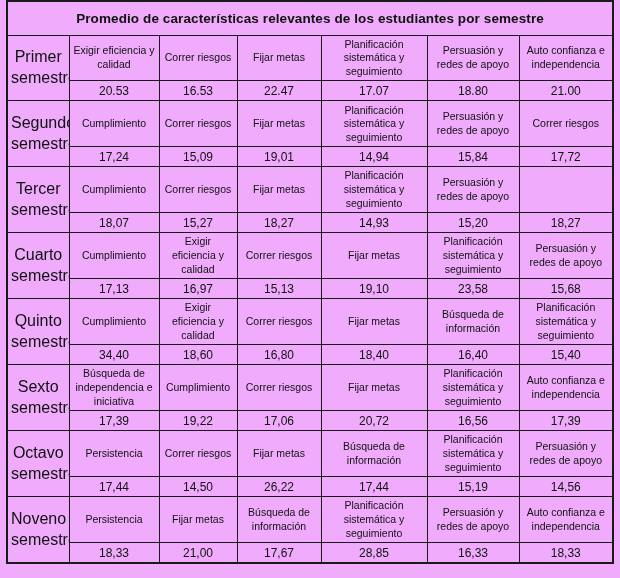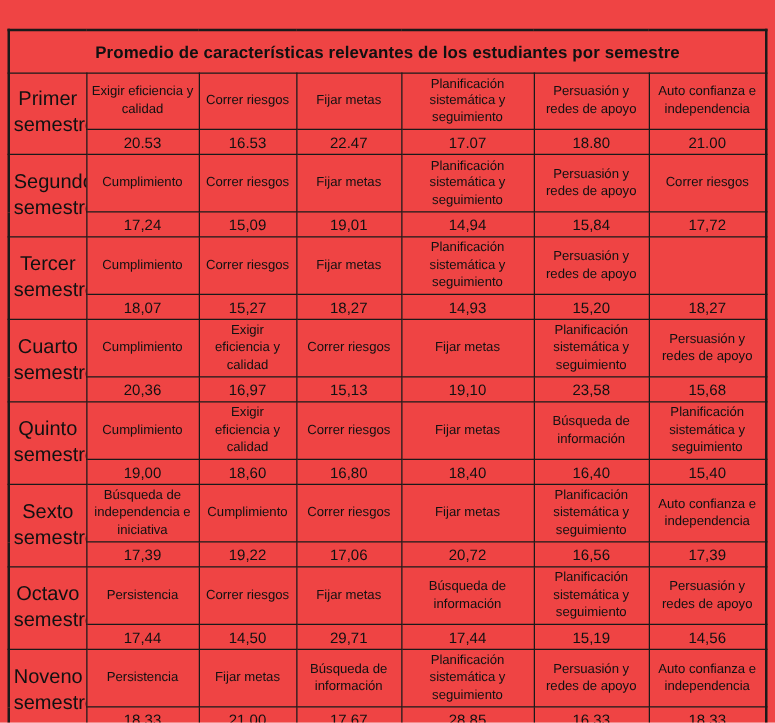--- a/index.html
+++ b/index.html
@@ -6,22 +6,22 @@
   html, body {
     margin: 0;
     padding: 0;
     background: #ffffff;
     font-family: "Liberation Sans", sans-serif;
     color: #111111;
   }
   .page {
     width: 620px;
     height: 578px;
-    padding: 23px 6px;
-    background: #ef4444;
+    padding: 0 6px;
+    background: #f0abfc;
   }
   table.semester-table {
     width: 100%;
     height: 564px;
     border-collapse: collapse;
     table-layout: fixed;
     border: 2px solid #1a1a1a;
   }
   table.semester-table th,
   table.semester-table td {
@@ -125,38 +125,38 @@
         <tr>
           <td class="semester" rowspan="2">Cuarto semestre</td>
           <td class="char">Cumplimiento</td>
           <td class="char">Exigir eficiencia y calidad</td>
           <td class="char">Correr riesgos</td>
           <td class="char">Fijar metas</td>
           <td class="char">Planificación sistemática y seguimiento</td>
           <td class="char">Persuasión y redes de apoyo</td>
         </tr>
         <tr>
-          <td class="value">20,36</td>
+          <td class="value">17,13</td>
           <td class="value">16,97</td>
           <td class="value">15,13</td>
           <td class="value">19,10</td>
           <td class="value">23,58</td>
           <td class="value">15,68</td>
         </tr>
         <tr>
           <td class="semester" rowspan="2">Quinto semestre</td>
           <td class="char">Cumplimiento</td>
           <td class="char">Exigir eficiencia y calidad</td>
           <td class="char">Correr riesgos</td>
           <td class="char">Fijar metas</td>
           <td class="char">Búsqueda de información</td>
           <td class="char">Planificación sistemática y seguimiento</td>
         </tr>
         <tr>
-          <td class="value">19,00</td>
+          <td class="value">34,40</td>
           <td class="value">18,60</td>
           <td class="value">16,80</td>
           <td class="value">18,40</td>
           <td class="value">16,40</td>
           <td class="value">15,40</td>
         </tr>
         <tr>
           <td class="semester" rowspan="2">Sexto semestre</td>
           <td class="char">Búsqueda de independencia e iniciativa</td>
           <td class="char">Cumplimiento</td>
@@ -178,21 +178,21 @@
           <td class="char">Persistencia</td>
           <td class="char">Correr riesgos</td>
           <td class="char">Fijar metas</td>
           <td class="char">Búsqueda de información</td>
           <td class="char">Planificación sistemática y seguimiento</td>
           <td class="char">Persuasión y redes de apoyo</td>
         </tr>
         <tr>
           <td class="value">17,44</td>
           <td class="value">14,50</td>
-          <td class="value">29,71</td>
+          <td class="value">26,22</td>
           <td class="value">17,44</td>
           <td class="value">15,19</td>
           <td class="value">14,56</td>
         </tr>
         <tr>
           <td class="semester" rowspan="2">Noveno semestre</td>
           <td class="char">Persistencia</td>
           <td class="char">Fijar metas</td>
           <td class="char">Búsqueda de información</td>
           <td class="char">Planificación sistemática y seguimiento</td>

